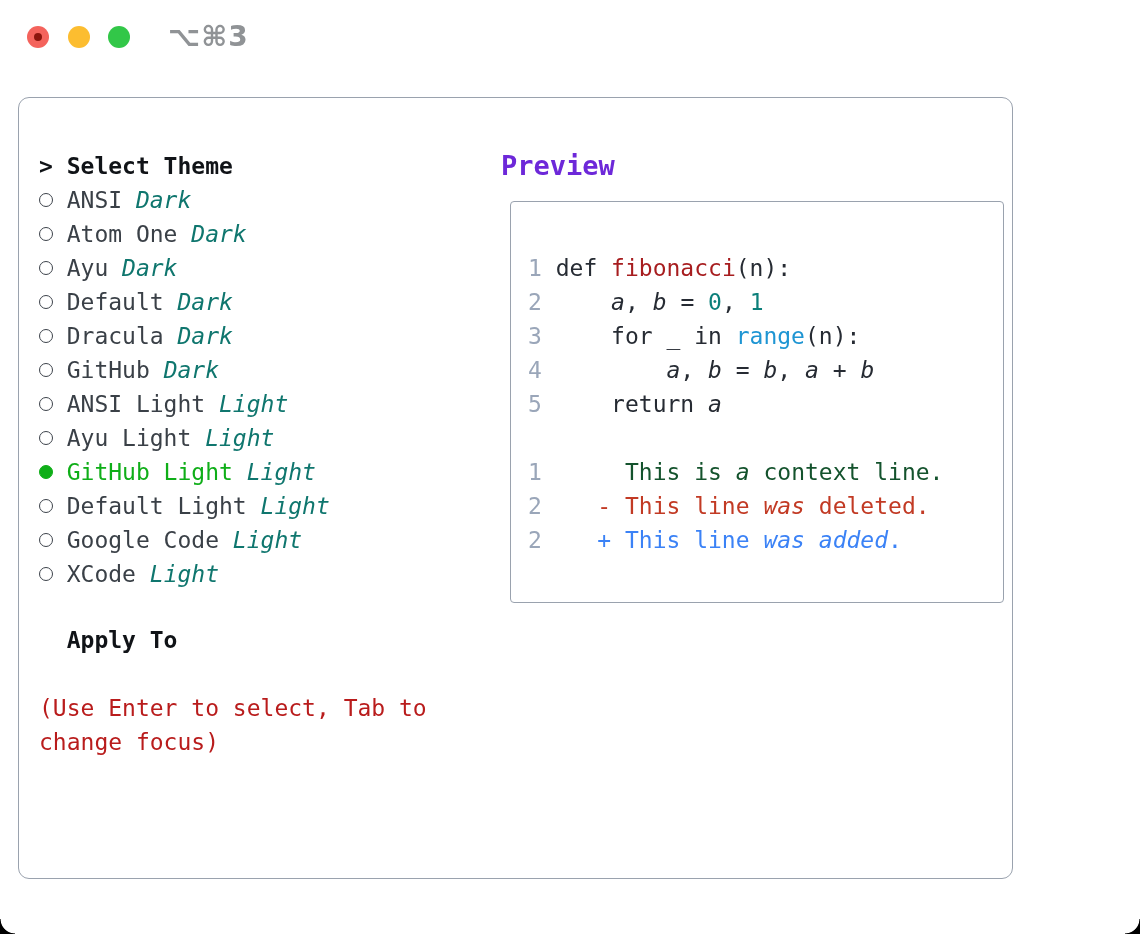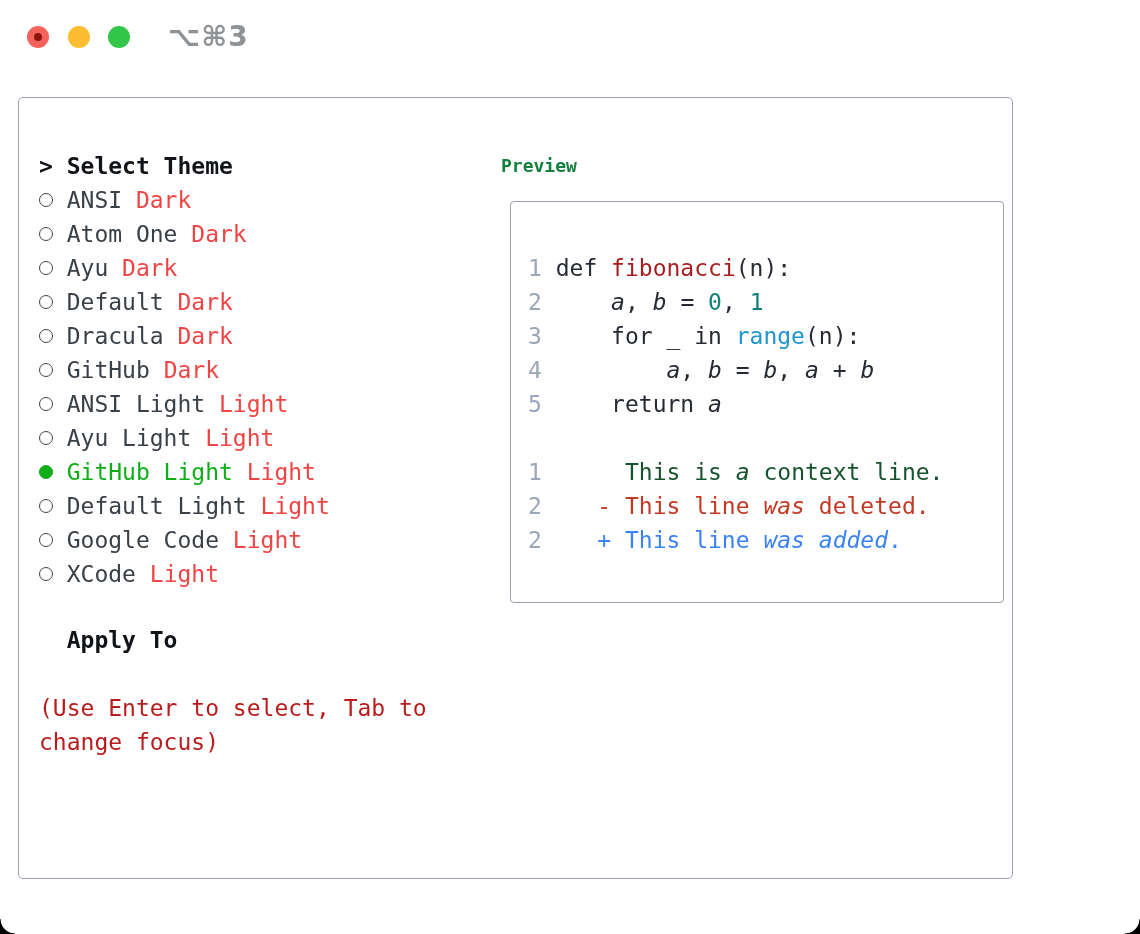--- a/index.html
+++ b/index.html
@@ -17,40 +17,40 @@
   .traffic{position:absolute;top:26px;width:22px;height:22px;border-radius:50%;padding:0;border:none;cursor:default;}
   .traffic.red{left:27px;background:#f4635c;}
   .traffic.yellow{left:68px;background:#fcbd30;}
   .traffic.green{left:108px;background:#32c748;}
   .dot{position:absolute;left:7px;top:7px;width:8px;height:8px;border-radius:50%;background:#8c150d;}
   .win-title{position:absolute;left:168px;top:20px;font-family:"DejaVu Sans","Liberation Sans",sans-serif;
              font-size:28px;font-weight:700;color:#909396;letter-spacing:1px;}
 
   
   .panel{position:absolute;left:18px;top:97px;width:995px;height:782px;box-sizing:border-box;
-         border:1.5px solid #9aa2ae;border-radius:5px;background:#fff;}
+         border:1.5px solid #9aa2ae;border-radius:11px;background:#fff;}
 
   
   .leftcol{position:absolute;left:20px;top:51px;font-size:23px;color:#3a4047;}
   .row{height:34px;line-height:34px;white-space:pre;}
   .mark{display:inline-block;width:27.7px;}
   .circle{display:inline-block;width:12px;height:12px;border:1.5px solid #3d434b;border-radius:50%;
           background:transparent;vertical-align:1px;}
   .circle.filled{background:#0fae18;border-color:#0fae18;}
   .prompt{font-weight:700;color:#101317;}
   .hdr-text{font-weight:700;color:#101317;}
   .tname{color:#3a4047;}
   .tname.selected{color:#0fae18;}
-  .variant{color:#ef4444;}
+  .variant{color:#0f766e;font-style:italic;}
   .apply-section{margin-top:32px;}
   .hint{margin-top:34px;color:#b91c1c;}
 
   
   .preview-hdr{position:absolute;left:482px;top:51px;height:34px;line-height:34px;
-               font-size:18px;font-weight:700;color:#15803d;}
+               font-size:27px;font-weight:700;color:#6d28d9;}
   .preview-box{position:absolute;left:491px;top:103px;width:494px;height:402px;box-sizing:border-box;
                border:1.5px solid #9aa2ae;border-radius:4px;background:#fff;
                padding:49px 0 0 17px;overflow:hidden;}
   .pline{height:34px;line-height:34px;white-space:pre;font-size:23px;}
   .ln{color:#9aa6b9;}
   .code{color:#262b33;}
   .fn{color:#a71d1f;}
   .numlit{color:#0c7f7a;}
   .bi{color:#1e95d3;}
   .var{color:#262b33;font-style:italic;}

